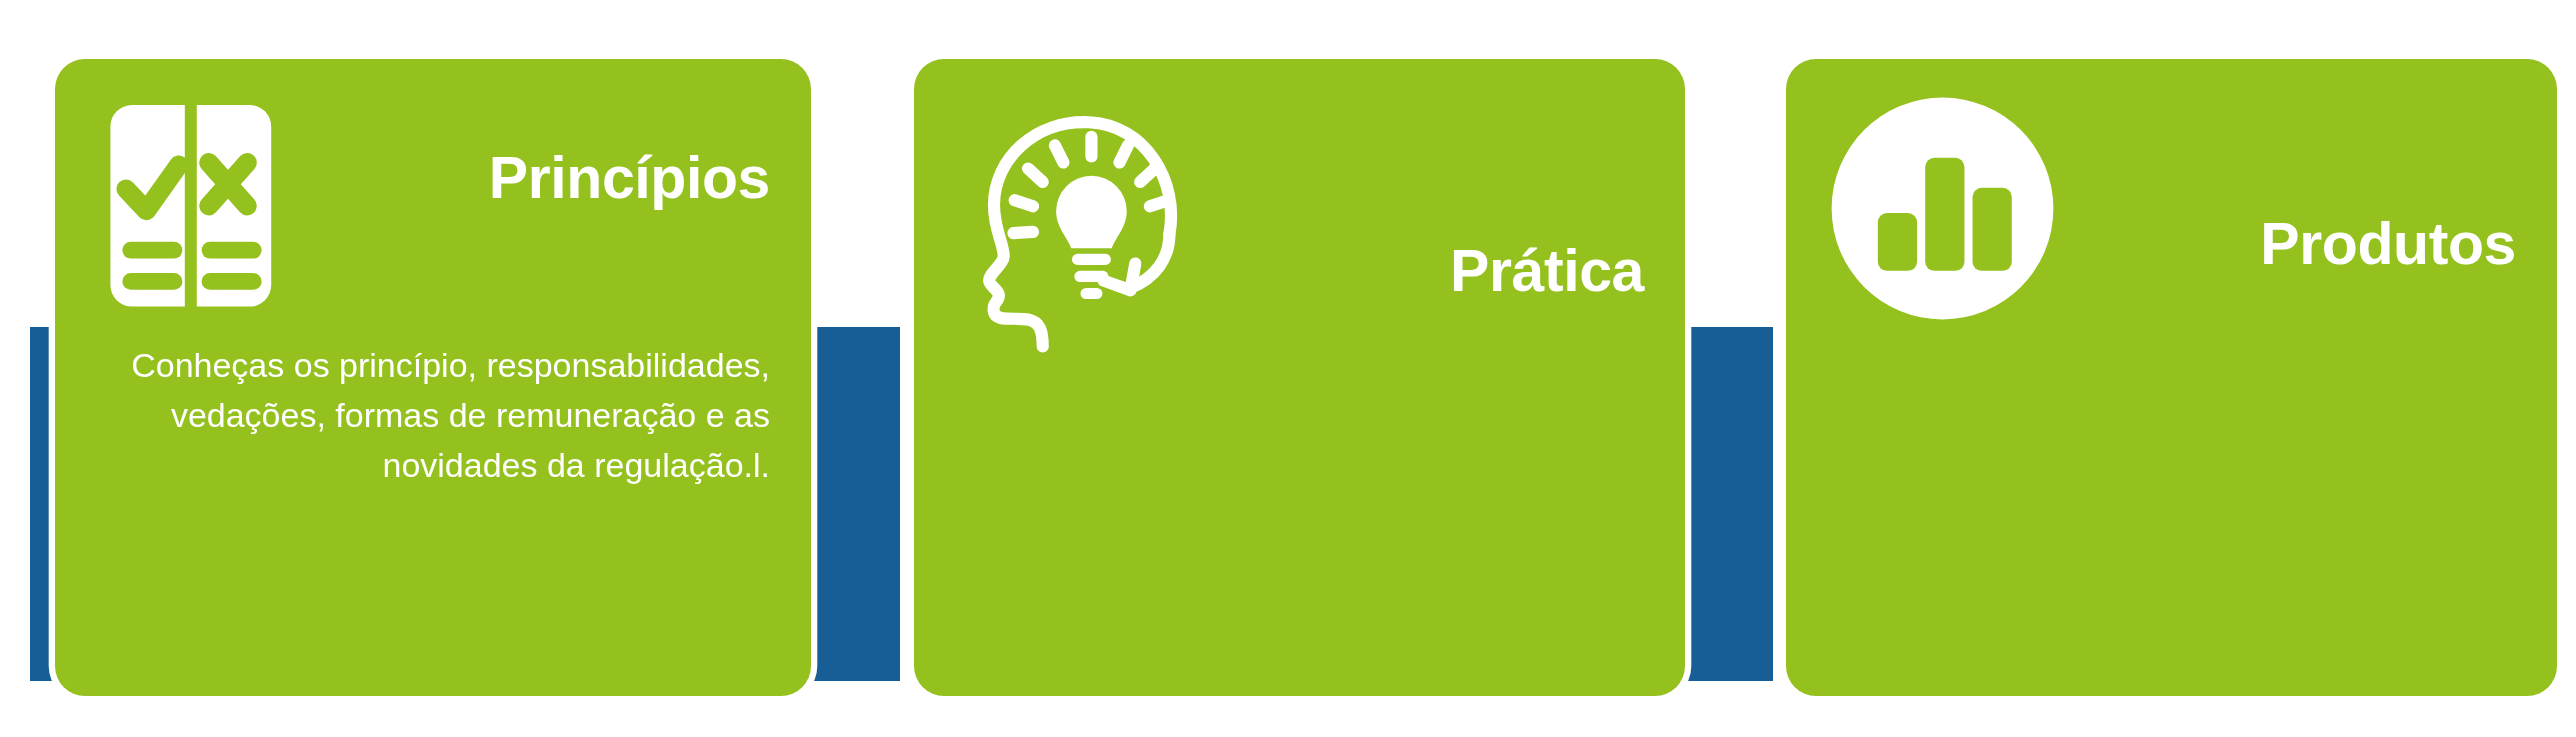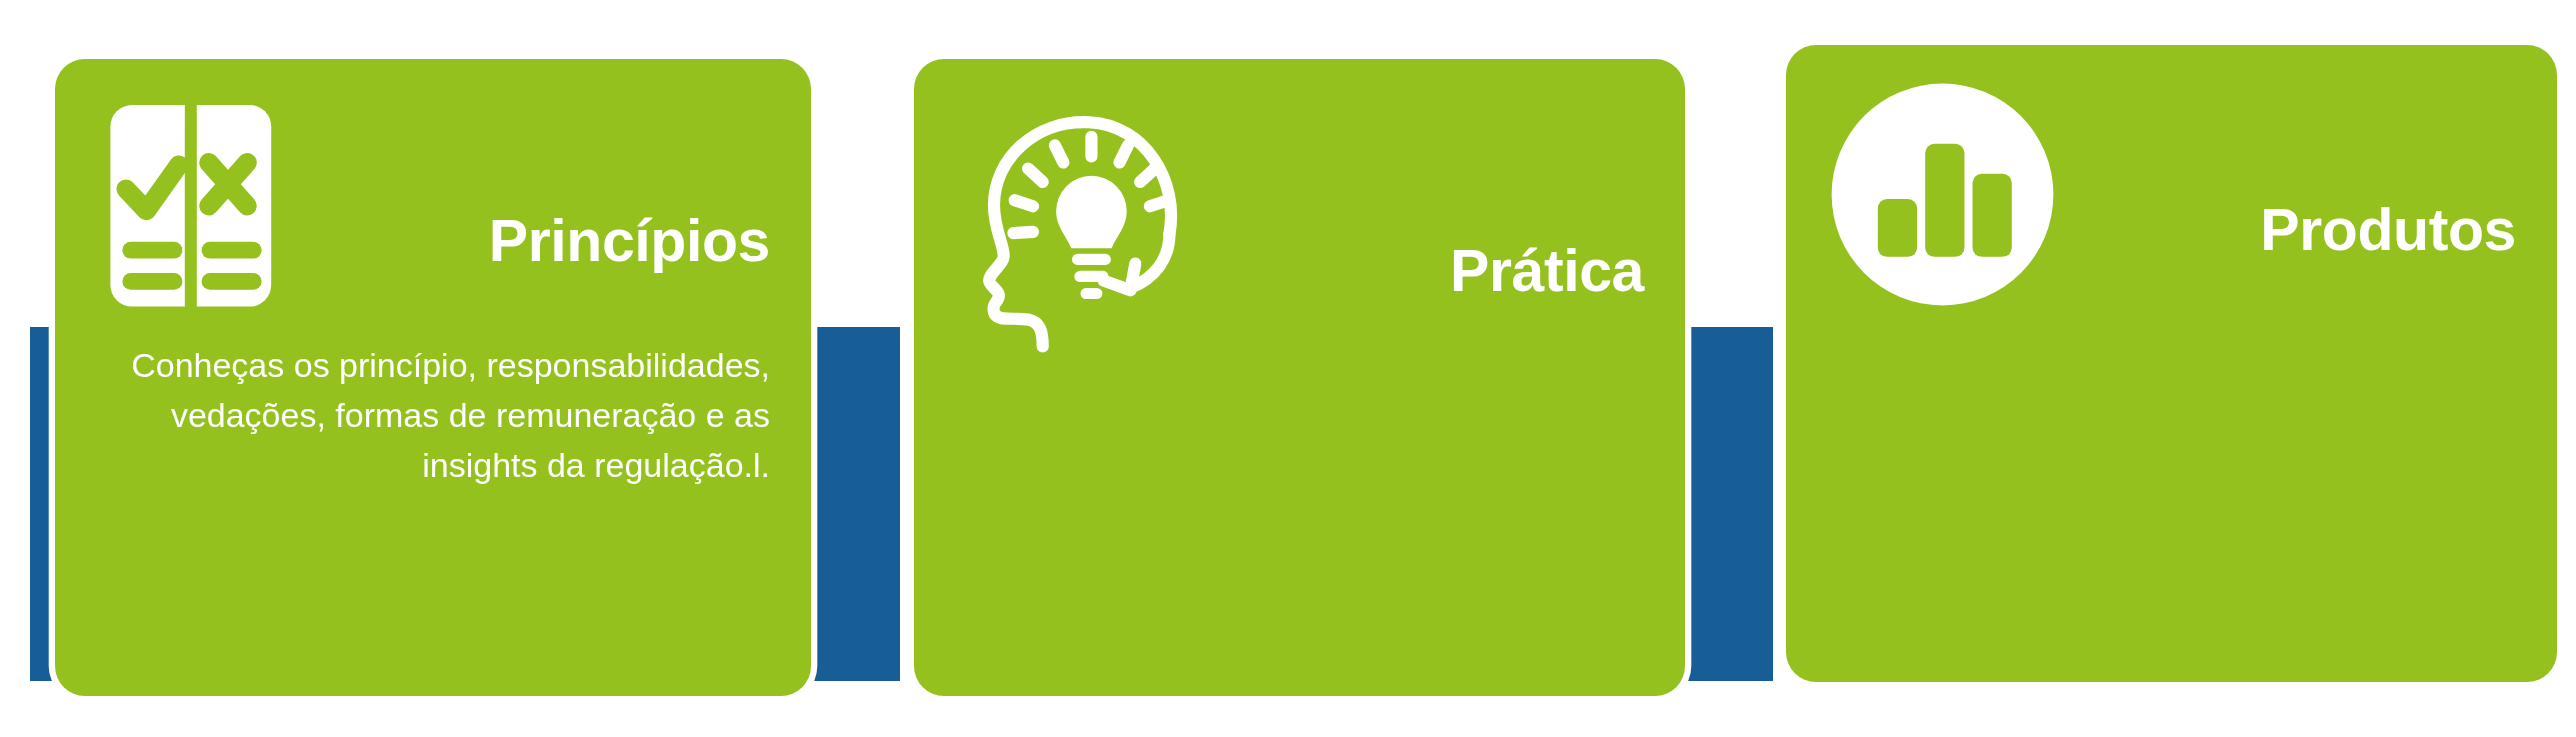--- a/index.html
+++ b/index.html
@@ -71,23 +71,23 @@
     font-size: 34px;
     line-height: 1.47;
     text-align: right;
     margin-top: 5.4px;
     font-weight: 400;
   }
 
   
   #card-principios { left: 55px;   top: 59px;  width: 756px;  height: 637px; }
   #card-pratica    { left: 914px; top: 59px;  width: 771px;  height: 637px; }
-  #card-produtos   { left: 1786px; top: 45px;  width: 771px;  height: 637px; }
-
-  #card-principios .card-head { align-items: center; }
+  #card-produtos   { left: 1786px; top: 59px;  width: 771px;  height: 637px; }
+
+  #card-principios .card-head { align-items: flex-start; }
   #card-principios .card-title { padding-top: 55px; }
   #card-pratica   .card-title { padding-top: 86px; }
   #card-produtos  .card-title { padding-top: 70px; }
 
   #bar-left   { left: 30px;   top: 327px; width: 54px;  height: 354px; }
   #bar-mid-1  { left: 814px;  top: 327px; width: 86px;  height: 354px; }
   #bar-mid-2  { left: 1687px; top: 327px; width: 86px;  height: 354px; }
   #bar-right  { left: 2494px; top: 327px; width: 55px;  height: 354px; }
 </style>
 </head>
@@ -119,21 +119,21 @@
             <rect x="11" y="75" width="25" height="7" rx="3.5" fill="#95c11f"></rect>
 
             <rect x="44" y="62" width="25" height="7" rx="3.5" fill="#95c11f"></rect>
             <rect x="44" y="75" width="25" height="7" rx="3.5" fill="#95c11f"></rect>
           </svg>
         </span>
 
         <div class="card-title">Princípios</div>
       </div>
 
-      <div class="card-body">Conheças os princípio, responsabilidades, vedações, formas de remuneração e as insights da regulação.l.</div>
+      <div class="card-body">Conheças os princípio, responsabilidades, vedações, formas de remuneração e as novidades da regulação.l.</div>
     </div>
   </div>
 
   <div class="card" id="card-pratica">
     <div class="card-inner">
       <div class="card-head">
 
         <span class="card-icon">
           <svg width="268" height="268" viewBox="0 0 110 110" aria-hidden="true">
             <g fill="none" stroke="#ffffff" stroke-width="5" stroke-linecap="round" stroke-linejoin="round">

